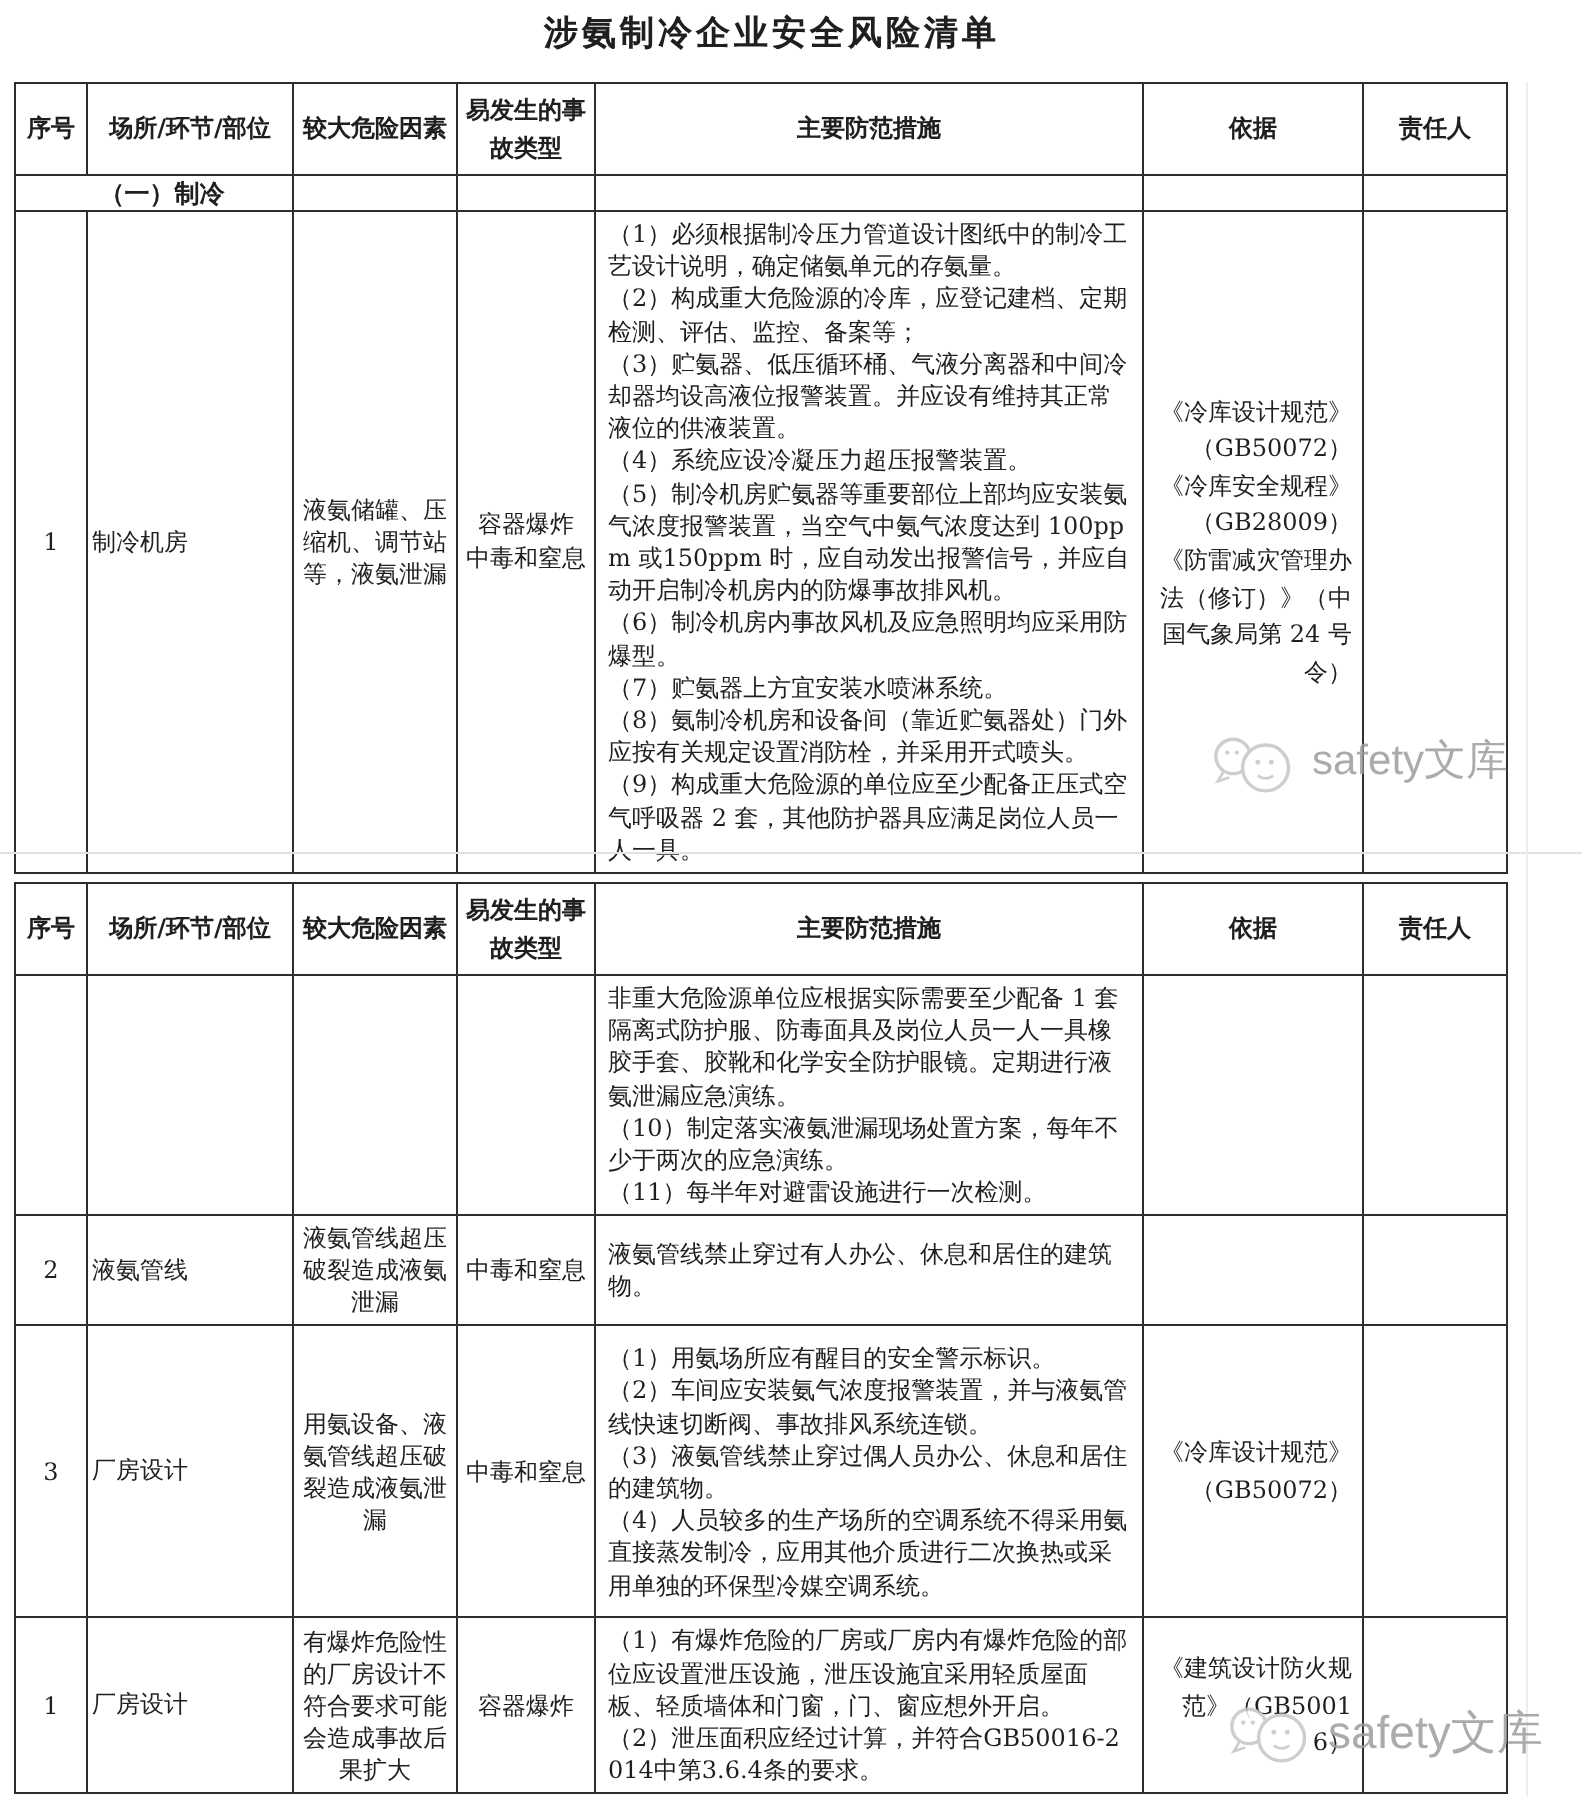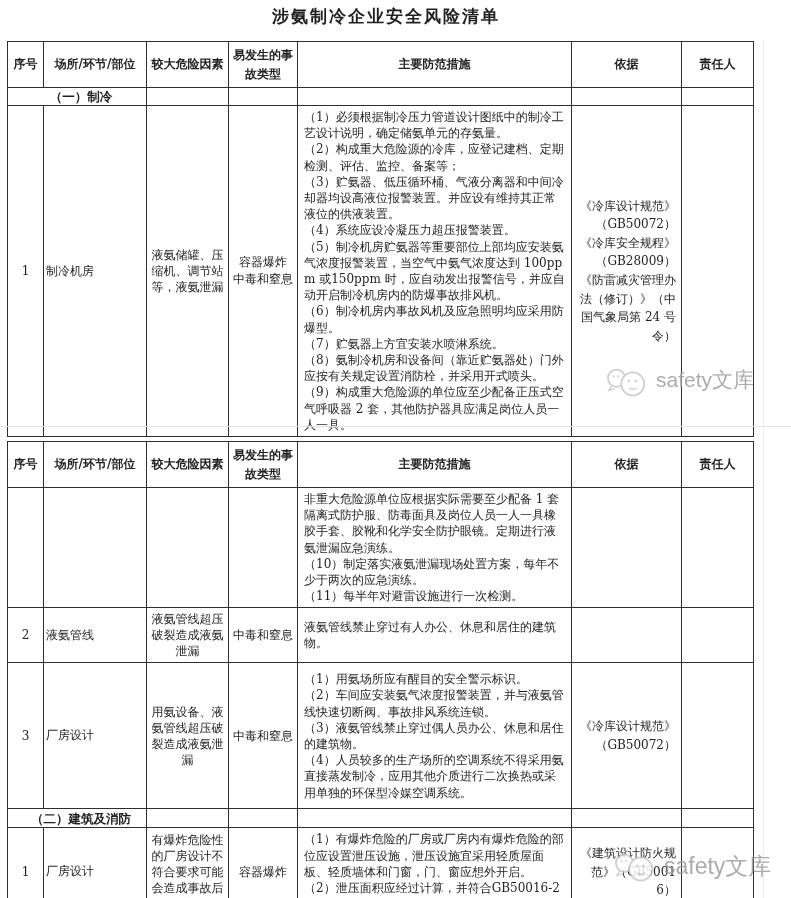--- a/index.html
+++ b/index.html
@@ -158,28 +158,20 @@
     <td class="c-hazard">用氨设备、液氨管线超压破裂造成液氨泄漏</td>
     <td class="c-acc">中毒和窒息</td>
     <td class="c-meas">（1）用氨场所应有醒目的安全警示标识。
 （2）车间应安装氨气浓度报警装置，并与液氨管线快速切断阀、事故排风系统连锁。
 （3）液氨管线禁止穿过偶人员办公、休息和居住的建筑物。
 （4）人员较多的生产场所的空调系统不得采用氨直接蒸发制冷，应用其他介质进行二次换热或采用单独的环保型冷媒空调系统。</td>
     <td class="c-basis">《冷库设计规范》
 （GB50072）</td>
     <td class="c-resp"></td>
   </tr>
-  <tr class="section-row" style="height:19px">
-    <td colspan="2">（二）建筑及消防</td>
-    <td></td>
-    <td></td>
-    <td></td>
-    <td></td>
-    <td></td>
-  </tr>
   <tr style="height:79px">
     <td class="c-num">1</td>
     <td class="c-place">厂房设计</td>
     <td class="c-hazard">有爆炸危险性的厂房设计不符合要求可能会造成事故后果扩大</td>
     <td class="c-acc">容器爆炸</td>
     <td class="c-meas">（1）有爆炸危险的厂房或厂房内有爆炸危险的部位应设置泄压设施，泄压设施宜采用轻质屋面板、轻质墙体和门窗，门、窗应想外开启。
 （2）泄压面积应经过计算，并符合GB50016-2014中第3.6.4条的要求。</td>
     <td class="c-basis">《建筑设计防火规范》（GB50016）</td>
     <td class="c-resp"></td>
   </tr>

